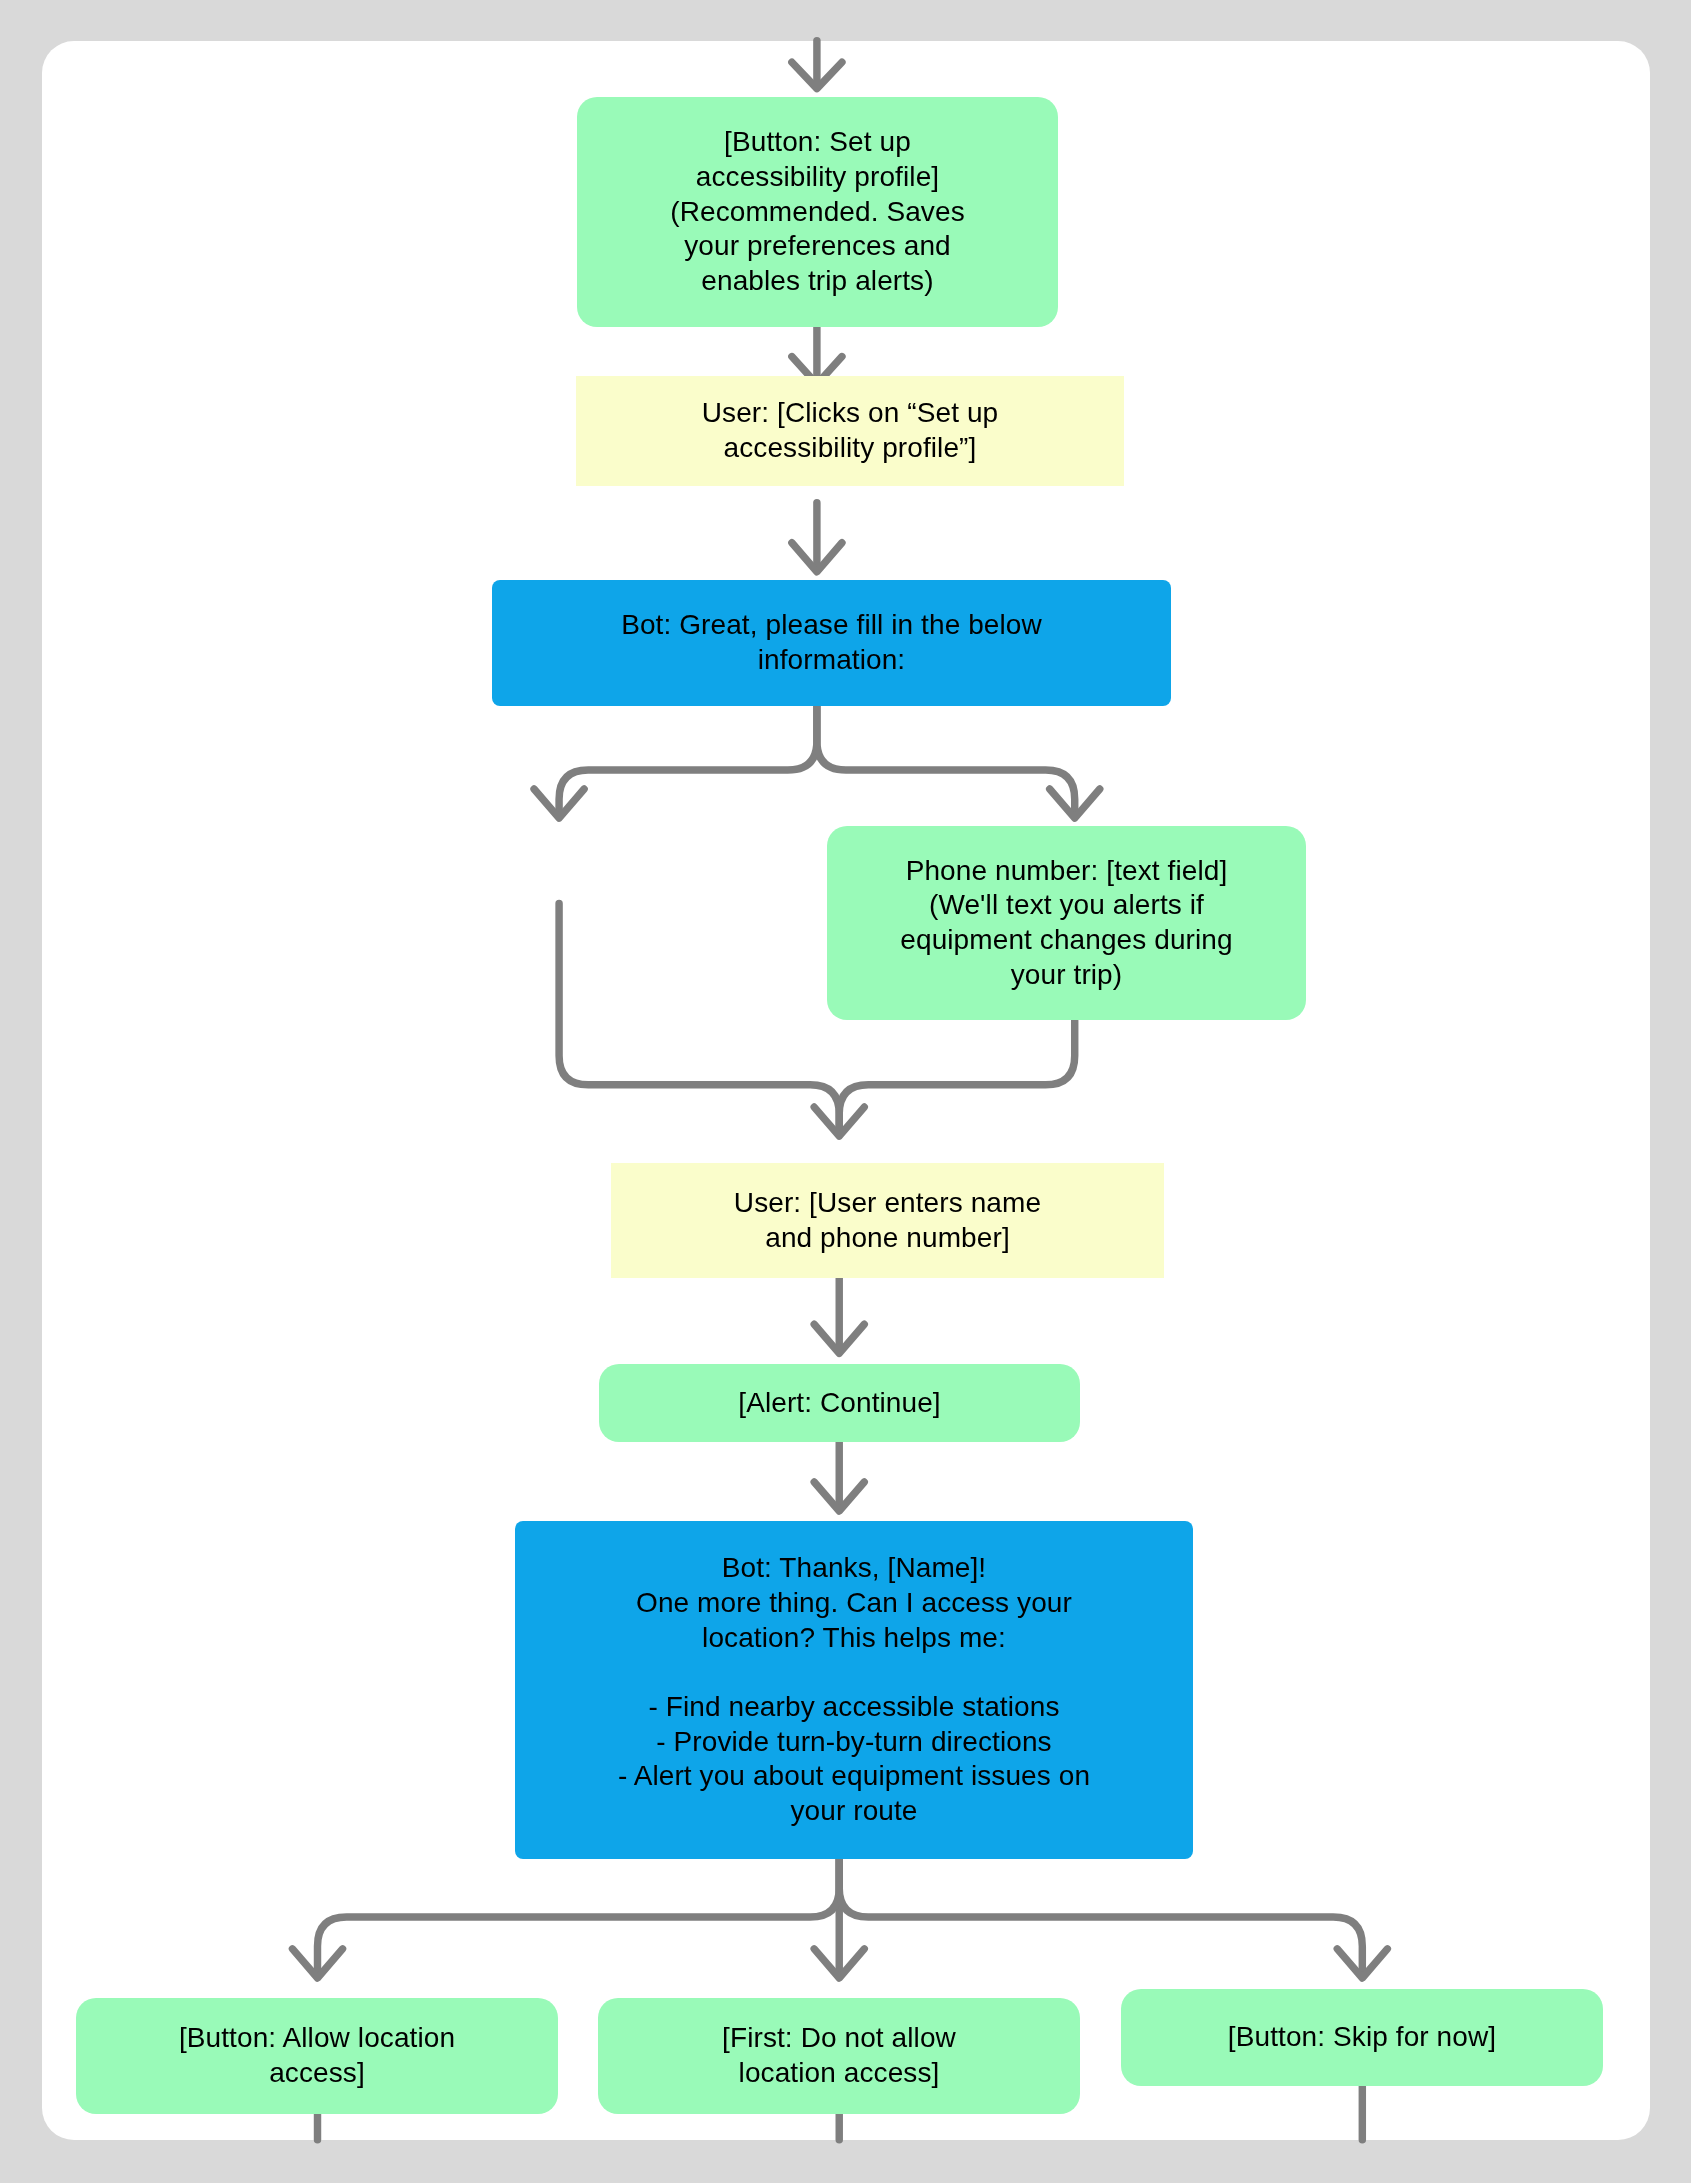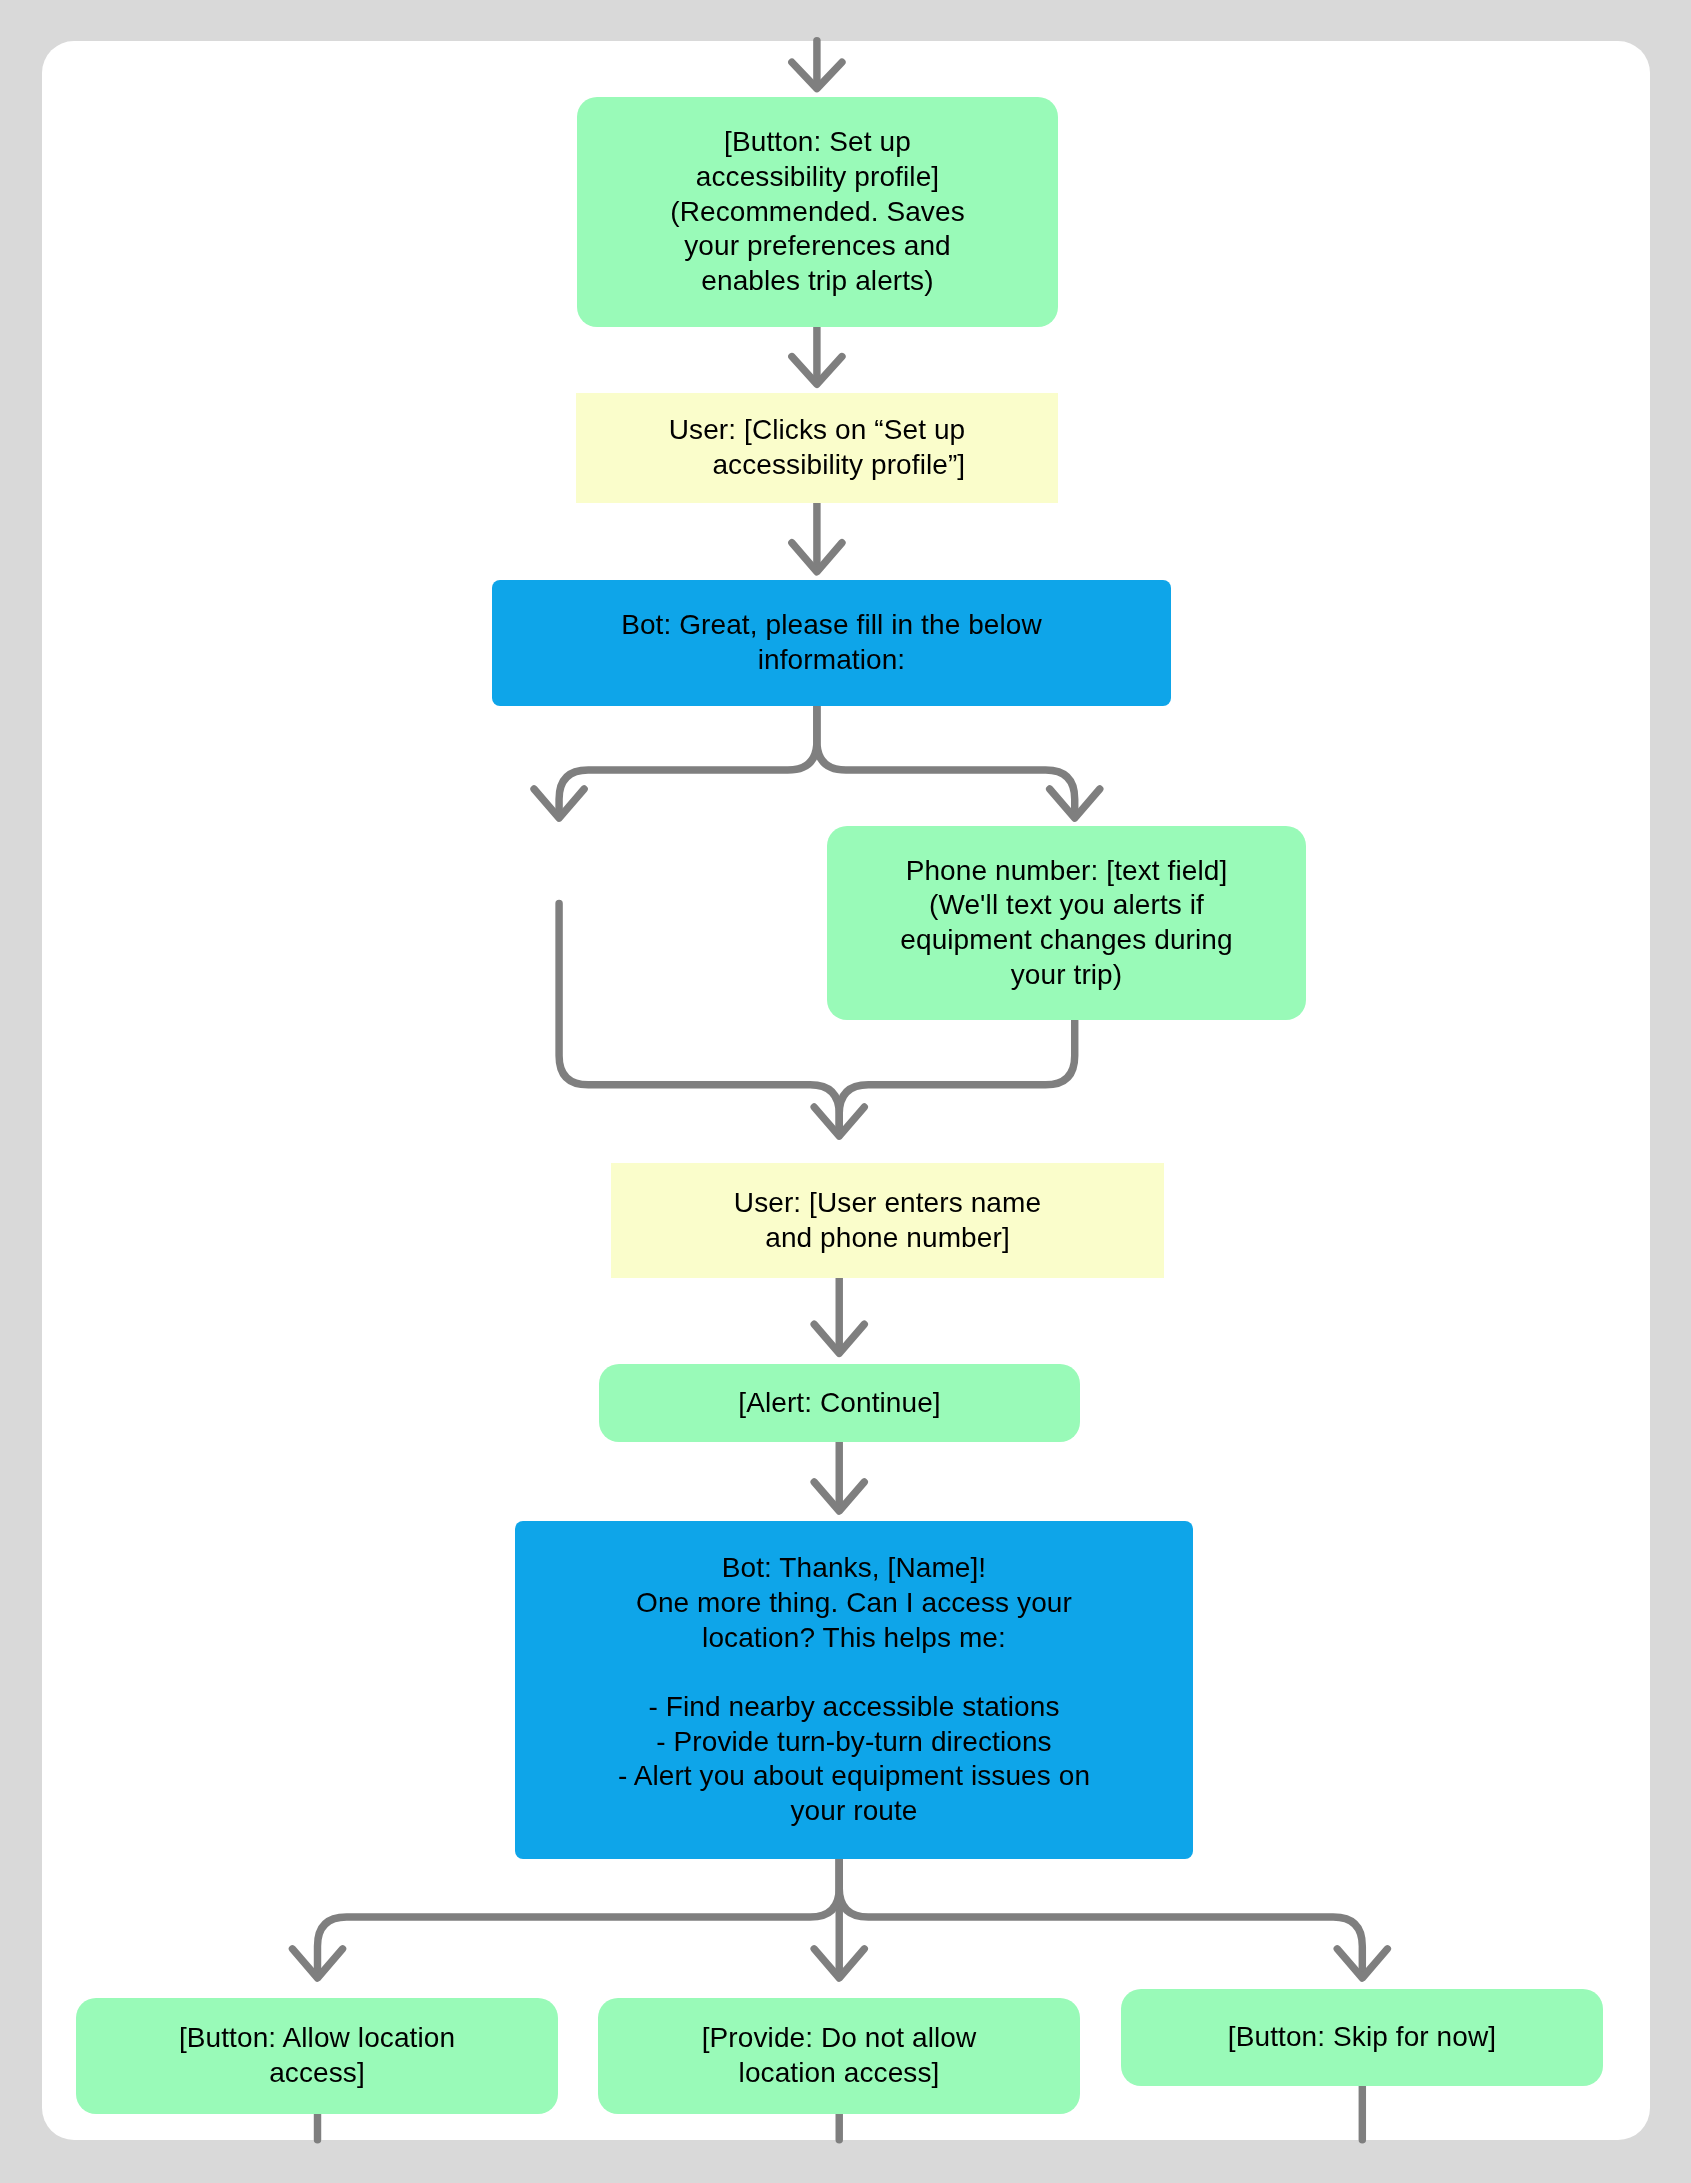--- a/index.html
+++ b/index.html
@@ -144,21 +144,21 @@
       <path class="conn" d="M 2013 3026 L 2013 3162"></path>
     </g>
   </svg>
 
   <div class="node green" style="left:577px; top:97px; width:481px; height:230px;">[Button: Set up
 accessibility profile]
 (Recommended. Saves
 your preferences and
 enables trip alerts)</div>
 
-  <div class="node yellow" style="left:576px; top:393px; width:482px; height:110px;text-align:right;">User: [Clicks on “Set up
+  <div class="node yellow" style="left:576px; top:376px; width:548px; height:110px;">User: [Clicks on “Set up
 accessibility profile”]</div>
 
   <div class="node blue" style="left:478px; top:580px; width:679px; height:126px;">Bot: Great, please fill in the below
 information:</div>
 
 
   <div class="node green" style="left:827px; top:826px; width:479px; height:194px;">Phone number: [text field]
 (We'll text you alerts if
 equipment changes during
 your trip)</div>
@@ -173,18 +173,18 @@
 location? This helps me:
 
 - Find nearby accessible stations
 - Provide turn-by-turn directions
 - Alert you about equipment issues on
 your route</div>
 
   <div class="node green" style="left:76px; top:1998px; width:482px; height:116px;">[Button: Allow location
 access]</div>
 
-  <div class="node green" style="left:598px; top:1998px; width:482px; height:116px;">[Provide: Do not allow
+  <div class="node green" style="left:598px; top:1998px; width:482px; height:116px;">[First: Do not allow
 location access]</div>
 
   <div class="node green" style="left:1121px; top:1989px; width:482px; height:97px;">[Button: Skip for now]</div>
 </div>
 
 
 </body></html>

